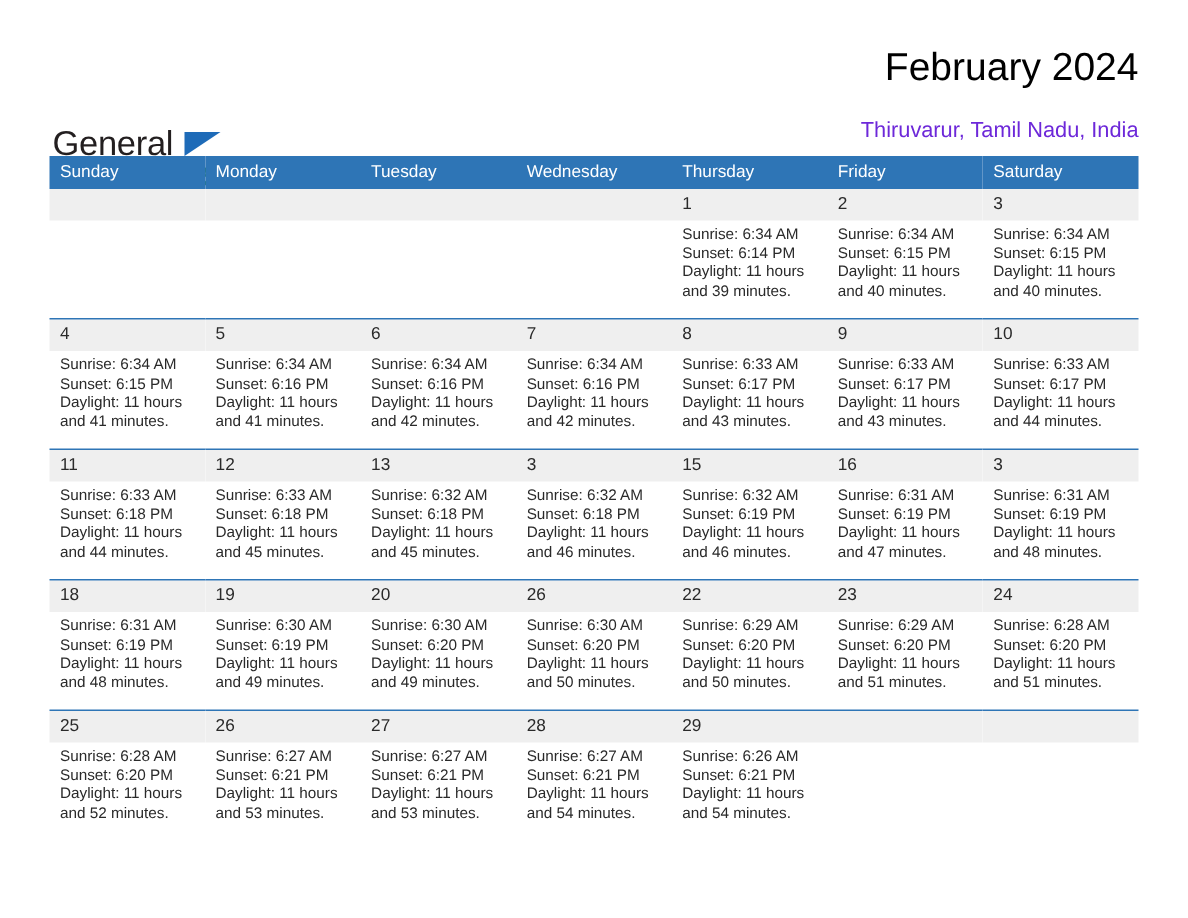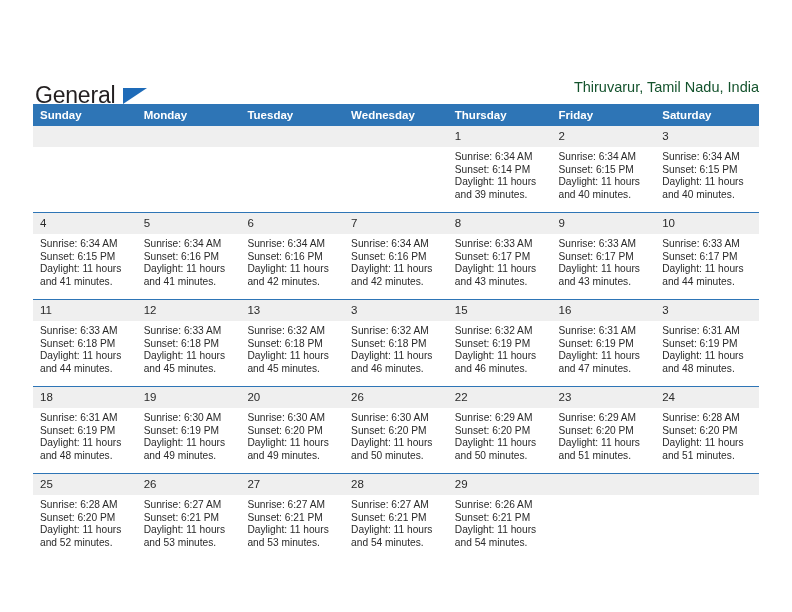--- a/index.html
+++ b/index.html
@@ -73,39 +73,39 @@
     color: #000000;
     text-align: right;
     white-space: nowrap;
   }
   .subtitle {
     position: absolute;
     right: 0px;
     top: 50px;
     font-size: 14.5px;
     line-height: 18px;
-    color: #14532d;
+    color: #6d28d9;
     text-align: right;
     white-space: nowrap;
   }
 
   
   .cal {
     position: absolute;
     left: 33px;
     top: 104px;
     width: 726px;
     border-collapse: collapse;
     table-layout: fixed;
   }
   .cal th {
     background: #2e75b6;
     color: #ffffff;
     font-size: 11.5px;
-    font-weight: bold;
+    font-weight: normal;
     text-align: left;
     padding: 5px 0 5px 7px;
     height: 12px;
     border: none;
   }
   .cal col {
     width: 103.71px;
   }
   .cal td {
     vertical-align: top;
@@ -147,20 +147,21 @@
 <body>
 
 <div class="page">
 
   <div class="head">
     <div class="logo">
       <span class="logo-general">General</span>
       <span class="logo-tri"></span>
       <span class="logo-blue">Blue</span>
     </div>
+    <div class="title">February 2024</div>
     <div class="subtitle">Thiruvarur, Tamil Nadu, India</div>
   </div>
 
   <table class="cal">
     <colgroup>
       <col>
         <col>
         <col>
         <col>
         <col>

